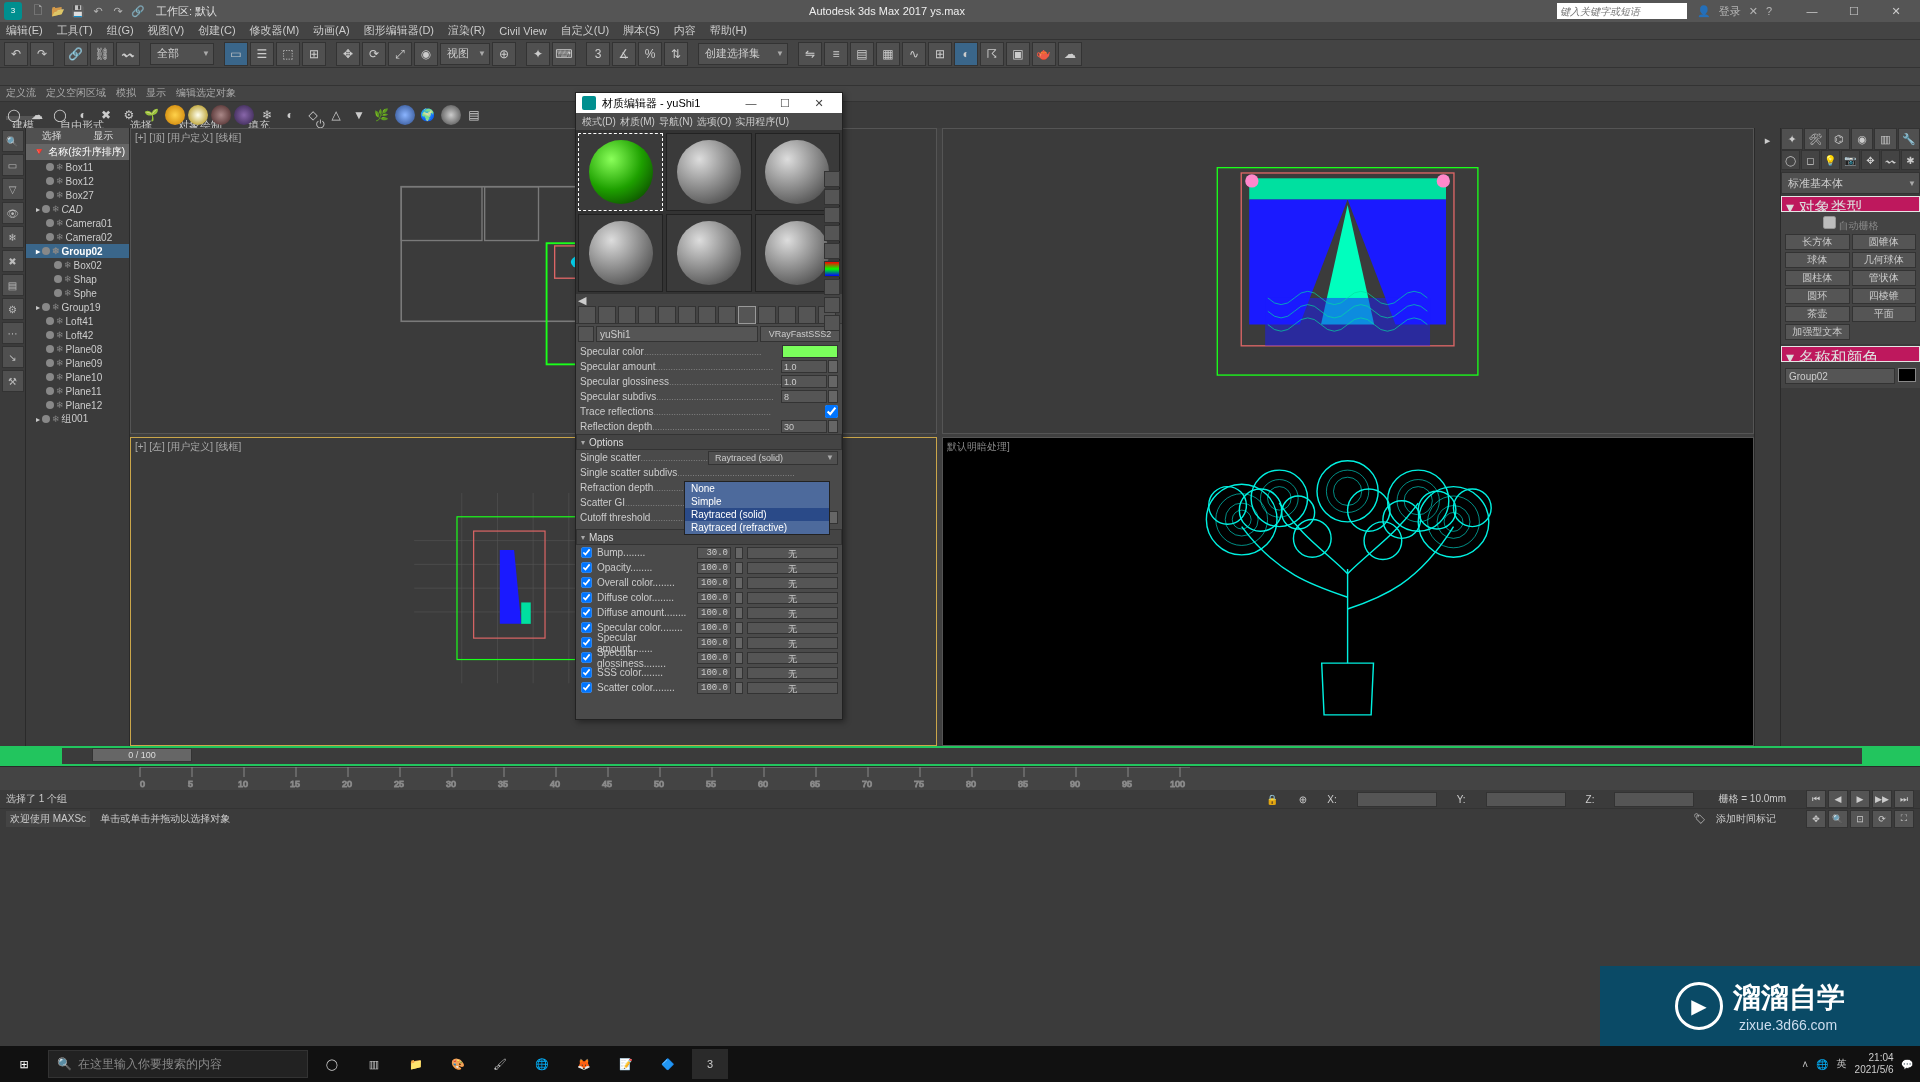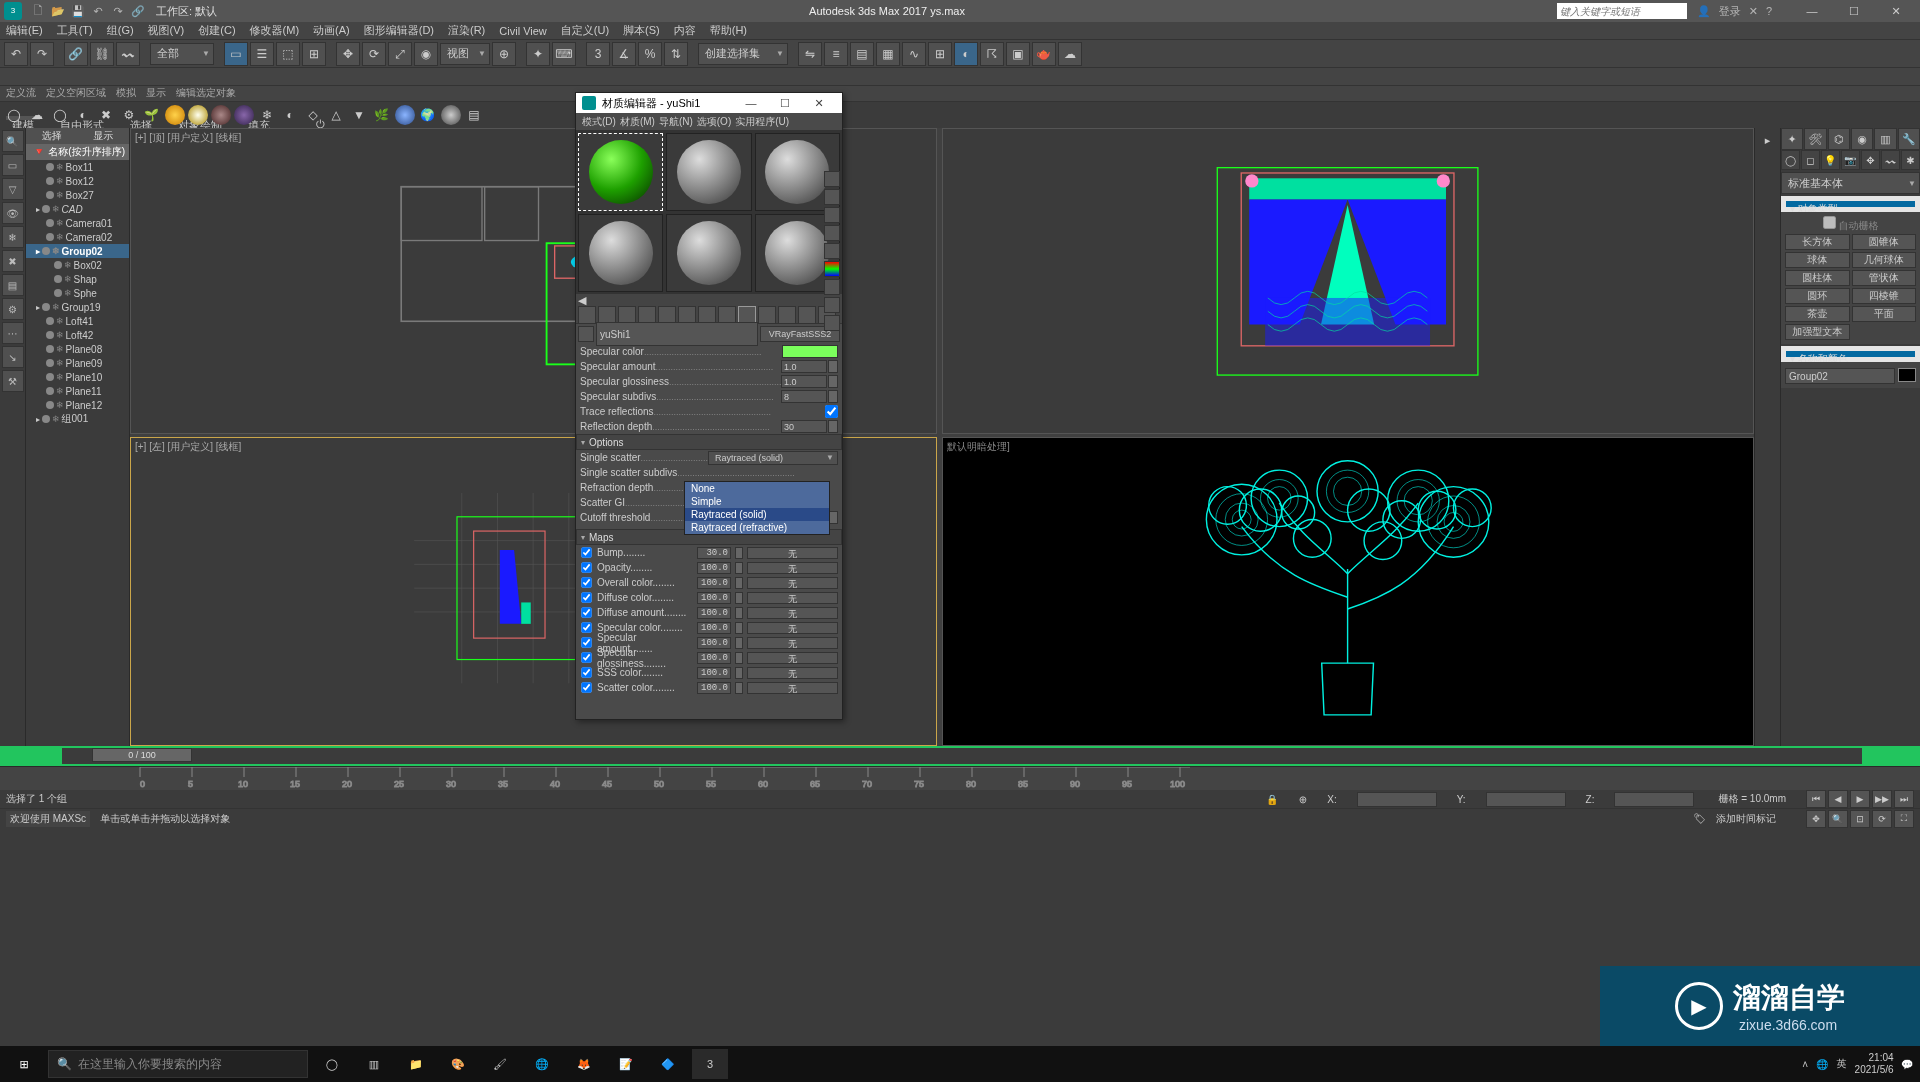--- a/index.html
+++ b/index.html
@@ -52,21 +52,21 @@
 .vp { position:absolute; background:#3b3b3b; border:1px solid #555;}
 .vp.active{ border:1px solid #caa64a;}
 .vp .label { position:absolute; top:2px; left:4px; font-size:10px; color:#aaa;}
 
 .right-dock { width:26px; background:#3b3b3b; border-left:1px solid #2a2a2a;}
 .cmd-panel { width:140px; background:#3b3b3b; border-left:1px solid #2a2a2a; display:flex; flex-direction:column;}
 .cmd-icons{height:22px; display:flex; gap:1px;}
 .cmd-icons .ci{flex:1; background:#505050; border:1px solid #333; display:flex; align-items:center; justify-content:center; font-size:11px; cursor:pointer;}
 .cmd-sub{height:20px; display:flex; gap:1px;}
 .cmd-sub .cs{flex:1; background:#444; border:1px solid #333; display:flex; align-items:center; justify-content:center; font-size:10px;}
-.rollout-hd{height:16px; background:#0369a1; color:#ddd; font-size:10px; padding:1px 4px; border:5px solid #e5e5e5; margin-top:2px;}
+.rollout-hd{height:16px; background:#be185d; color:#ddd; font-size:16px; padding:1px 4px; border:1px solid #e5e5e5; margin-top:2px;}
 .rollout-bd{background:#444; padding:4px; font-size:10px;}
 .prim-grid{display:grid; grid-template-columns:1fr 1fr; gap:2px;}
 .prim-btn{height:16px; background:#555; border:1px solid #333; display:flex; align-items:center; justify-content:center; font-size:10px; cursor:pointer;}
 .name-input{width:100%; height:16px; background:#555; border:1px solid #333; color:#ccc; font-size:10px; padding:0 3px; margin-top:2px;}
 .color-sw{width:22px; height:14px; background:#000; border:1px solid #888; display:inline-block; vertical-align:top; margin-top:2px;}
 
 
 .mat-win { position:absolute; left:575px; top:92px; width:268px; height:628px; background:#4a4a4a; border:1px solid #222; z-index:100; box-shadow:2px 2px 6px rgba(0,0,0,.4);}
 .mat-win .titlebar{ height:20px; background:#fff; color:#000; display:flex; align-items:center; padding:0 6px; font-size:11px;}
 .mat-win .titlebar .title-logo{width:14px; height:14px; background:#008f8f; border-radius:2px; margin-right:6px;}
@@ -77,21 +77,21 @@
 .slot{ background:#3a3a3a; border:1px solid #222; position:relative;}
 .slot.active{border:1px dashed #fff;}
 .sphere{position:absolute; left:50%; top:50%; width:64px; height:64px; transform:translate(-50%,-50%); border-radius:50%; background:radial-gradient(circle at 35% 30%, #ddd, #888 50%, #333);}
 .sphere.green{background:radial-gradient(circle at 35% 30%, #8aff5a, #1ea000 50%, #052a00);}
 .mat-side{position:absolute; right:2px; top:40px; width:16px; display:flex; flex-direction:column; gap:2px;}
 .mat-side .ms{width:16px; height:16px; background:#555; border:1px solid #333;}
 .mat-toolbar{height:20px; background:#444; display:flex; gap:2px; padding:2px; border-bottom:1px solid #333;}
 .mat-toolbar .mt{width:18px; height:18px; background:#555; border:1px solid #333;}
 .mat-name-row{height:20px; display:flex; gap:2px; padding:2px; align-items:center;}
 .mat-name-row .dropper{width:16px; height:16px; background:#555; border:1px solid #333;}
-.mat-name-row input{flex:1; height:24px; background:#555; border:1px solid #333; color:#ccc; font-size:10px; padding:0 3px;}
+.mat-name-row input{flex:1; height:16px; background:#555; border:1px solid #333; color:#ccc; font-size:10px; padding:0 3px;}
 .mat-name-row .type-btn{width:80px; height:16px; background:#555; border:1px solid #333; font-size:9px; display:flex; align-items:center; justify-content:center;}
 .param-row{height:15px; display:flex; align-items:center; padding:0 4px; font-size:10px; color:#ccc;}
 .param-row .lbl{flex:1; white-space:nowrap; overflow:hidden;}
 .param-row .lbl::after{content:"..............................................."; color:#888; font-size:9px; letter-spacing:0;}
 .spinner{width:46px; height:13px; background:#555; border:1px solid #333; font-size:9px; padding:0 2px; display:flex; align-items:center;}
 .spin-arrow{width:10px; height:13px; background:#666; border:1px solid #333; margin-left:1px;}
 .colorsw{width:56px; height:13px; border:1px solid #333; margin-left:4px;}
 .roll-head{height:16px; background:#444; border:1px solid #333; padding:0 4px; font-size:10px; color:#ddd; display:flex; align-items:center;}
 .roll-head::before{content:"▾"; margin-right:4px; font-size:8px; color:#aaa;}
 .dd-open{position:absolute; background:#4d6a9c; border:1px solid #222; font-size:10px; z-index:200;}

